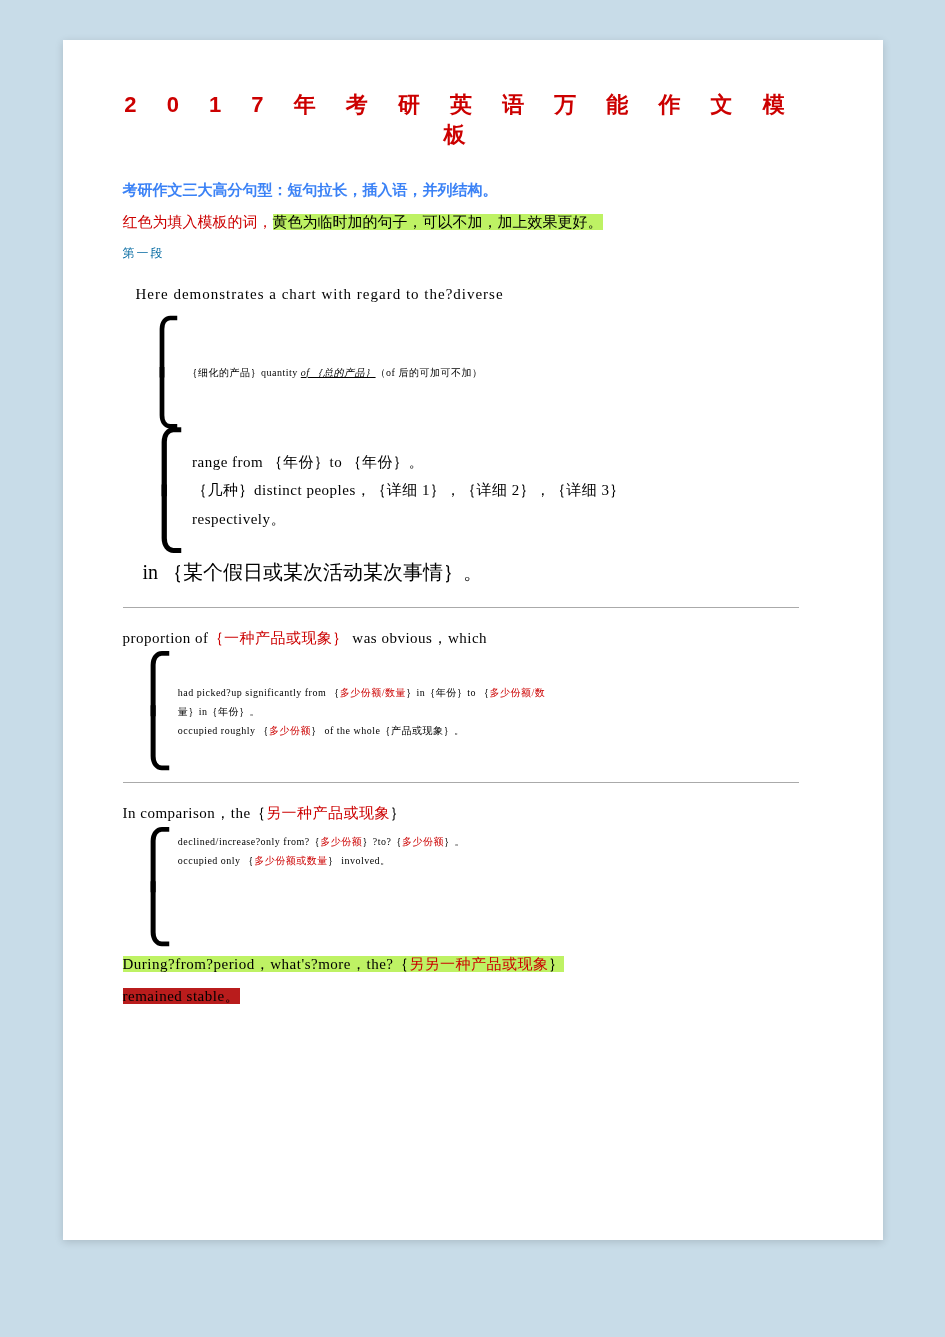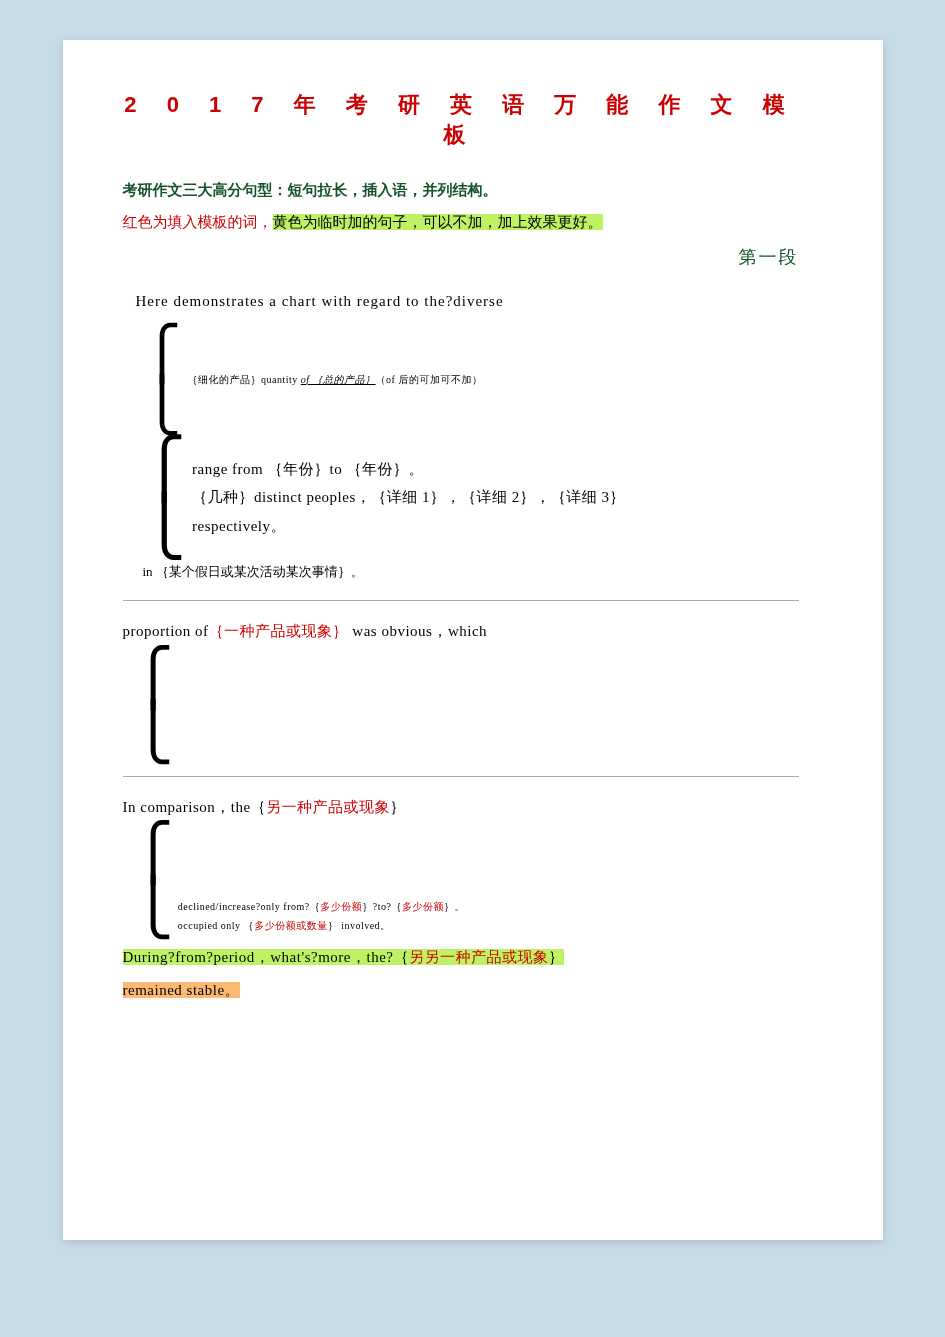--- a/index.html
+++ b/index.html
@@ -28,38 +28,38 @@
       font-size: 22px;
       font-weight: bold;
       letter-spacing: 12px;
       margin-bottom: 28px;
       font-family: "SimHei", "黑体", sans-serif;
     }
 
     .intro-note {
       font-size: 15px;
       font-weight: bold;
-      color: #14532d;
+      color: #3b82f6;
       margin-bottom: 6px;
       line-height: 1.7;
     }
 
     .color-note {
       font-size: 15px;
       margin-bottom: 4px;
       line-height: 1.7;
     }
 
     .red-text { color: #cc0000; }
     .yellow-bg { background-color: #bef264; }
 
     .section-header {
-      text-align: right;
-      font-size: 18px;
-      color: #14532d;
+      text-align: left;
+      font-size: 12px;
+      color: #0369a1;
       margin: 10px 0 18px 0;
       letter-spacing: 2px;
     }
 
     .intro-line {
       font-size: 15px;
       color: #000;
       margin-bottom: 12px;
       margin-left: 13px;
       line-height: 1.9;
@@ -67,21 +67,21 @@
     }
 
     .range-line {
       font-size: 15px;
       color: #000;
       line-height: 1.9;
       letter-spacing: 0.5px;
     }
 
     .in-line {
-      font-size: 13px;
+      font-size: 20px;
       color: #000;
       line-height: 1.9;
       margin-left: 20px;
       margin-bottom: 6px;
     }
 
     hr.divider {
       border: none;
       border-top: 1px solid #aaa;
       margin: 16px 0;
@@ -112,21 +112,21 @@
     .italic-underline {
       font-style: italic;
       text-decoration: underline;
       color: #000;
     }
 
     .remained-line {
       font-size: 15px;
       line-height: 1.9;
       letter-spacing: 0.5px;
-      background-color: #fdba74;
+      background-color: #b91c1c;
       display: inline;
     }
   </style>
 </head>
 <body>
 
 <div class="page">
 
   <div class="title">2  0  1  7  年  考  研  英  语  万  能  作  文  模  板</div>
 
@@ -165,31 +165,40 @@
   <div class="in-line">in ｛某个假日或某次活动某次事情｝。</div>
 
   <hr class="divider">
 
   <div class="text-line">
     <span>proportion of</span><span class="red-text">｛一种产品或现象｝</span><span> was  obvious，which</span>
   </div>
 
   <div style="display:flex; align-items:stretch; margin: 2px 0 8px 10px;">
     <div style="font-size:55px; line-height:1; color:#000; display:flex; align-items:center; margin-right:4px; font-weight:100;">⎧<br>⎩</div>
+    <div style="display:flex; flex-direction:column; justify-content:center;">
+      <div class="brace-line">
+        <span>had  picked?up  significantly  from ｛</span><span class="red-text">多少份额/数量</span><span>｝in｛年份｝to ｛</span><span class="red-text">多少份额/数</span>
+      </div>
+      <div class="brace-line">量｝in｛年份｝。</div>
+      <div class="brace-line">
+        <span>occupied  roughly ｛</span><span class="red-text">多少份额</span><span>｝ of  the whole｛产品或现象｝。</span>
+      </div>
+    </div>
   </div>
 
   <hr class="divider">
 
   <div class="text-line">
     <span>In  comparison，the｛</span><span class="red-text">另一种产品或现象</span><span>｝</span>
   </div>
 
   <div style="display:flex; align-items:stretch; margin: 2px 0 8px 10px;">
     <div style="font-size:55px; line-height:1; color:#000; display:flex; align-items:center; margin-right:4px; font-weight:100;">⎧<br>⎩</div>
-    <div style="display:flex; flex-direction:column; justify-content:flex-end;">
+    <div style="display:flex; flex-direction:column; justify-content:flex-start;">
       <div class="brace-line">
         <span>declined/increase?only  from?｛</span><span class="red-text">多少份额</span><span>｝?to?｛</span><span class="red-text">多少份额</span><span>｝。</span>
       </div>
       <div class="brace-line">
         <span>occupied  only ｛</span><span class="red-text">多少份额或数量</span><span>｝ involved。</span>
       </div>
     </div>
   </div>
 
   <div class="highlight-line">

